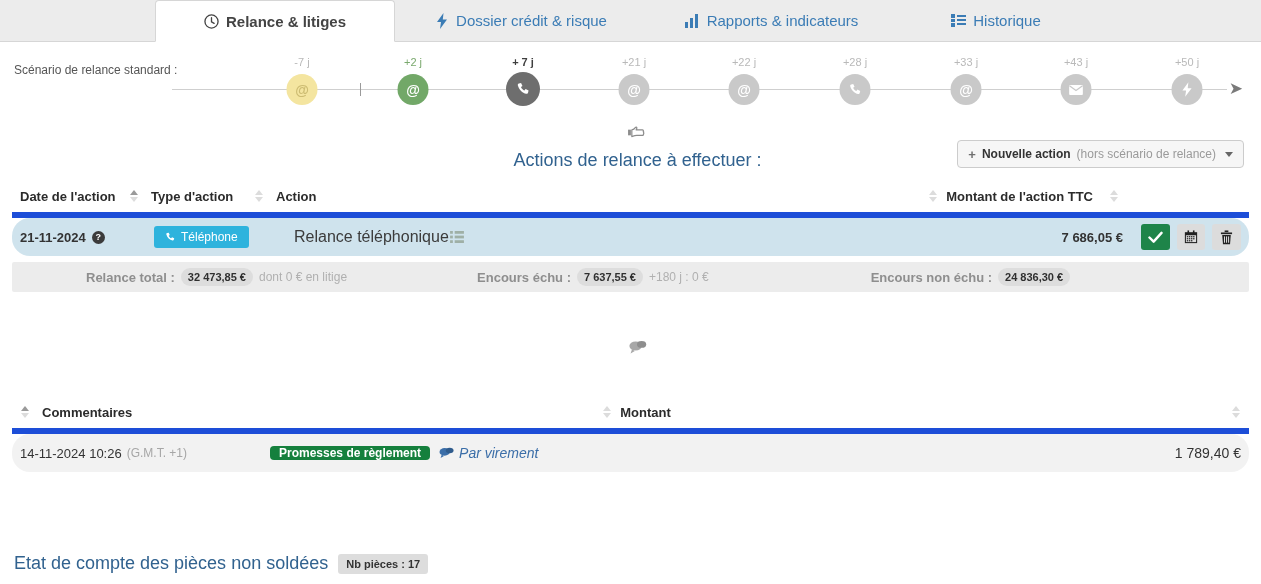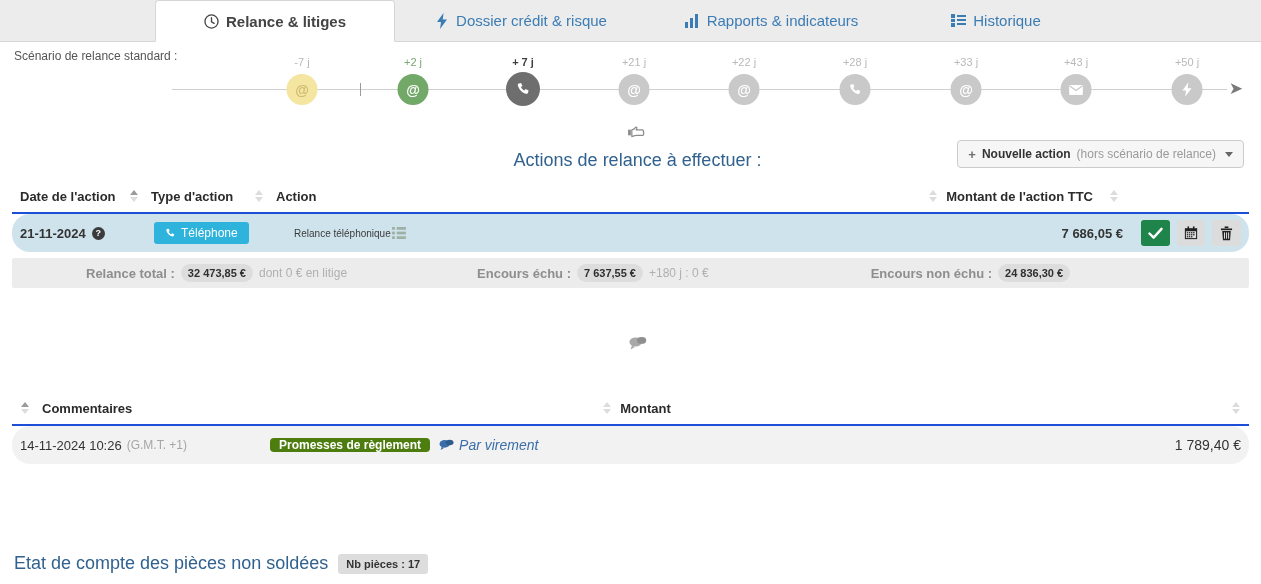--- a/index.html
+++ b/index.html
@@ -174,21 +174,21 @@
 
   
   .tbl { margin: 0 12px; }
   .thead {
     display: flex;
     align-items: center;
     height: 32px;
     font-size: 13px;
     font-weight: bold;
     color: #2b2b2b;
-    border-bottom: 2px solid #1d4ed8;
+    border-bottom: 6px solid #1d4ed8;
   }
   .trow {
     display: flex;
     align-items: center;
     height: 38px;
     font-size: 13px;
     border-radius: 18px;
   }
   .trow.sel { background: #cfe3ed; }
   .trow.alt { background: #f2f2f2; }
@@ -277,21 +277,21 @@
   .enc-g1 { margin-left: 74px; }
   .enc-g2 { margin-left: 130px; }
   .enc-g3 { margin-left: 162px; }
 
   
   .c2-date { width: 240px; }
   .c2-com  { flex: 1; }
   .c2-amt  { width: 208px; justify-content: flex-end; }
   .gmt { color: #a6a6a6; font-size: 12px; margin-left: 5px; }
   .badge-green {
-    background: #4d7c0f;
+    background: #15803d;
     color: #ffffff;
     border-radius: 4px;
     padding: 0 9px;
     font-size: 12px;
     font-weight: bold;
   }
   .com-link {
     color: #3b6ea8;
     font-style: italic;
     font-size: 14px;
@@ -362,21 +362,21 @@
           <rect x="6" y="1" width="9" height="2" fill="#3b7cb5"></rect>
           <rect x="6" y="5" width="9" height="2" fill="#3b7cb5"></rect>
           <rect x="6" y="9" width="9" height="2" fill="#3b7cb5"></rect>
         </svg>
     </span>
     <span>Historique</span>
   </div>
 </div>
 
 <div class="scenario">
-  <div class="scenario-label" style="top:7px;">Scénario de relance standard :</div>
+  <div class="scenario-label" style="top:21px;">Scénario de relance standard :</div>
   <div class="timeline">
     <div class="tl-axis"></div>
     <div class="tl-arrow">➤</div>
     <div class="tl-sep" style="left:188px;"></div>
 
     <div class="node-lab" style="left:130px;">-7 j</div>
     <div class="node" style="left:130px; background:#f4e5a0;">
       <span style="color:#cdbc72;font-weight:bold;">@</span>
     </div>
 
@@ -497,21 +497,21 @@
     <div class="cell" style="width:140px;padding-left:18px;">
       <span class="badge-tel">
         <span>
           <svg width="11" height="11" viewBox="0 0 16 16">
               <path d="M3 1.6 5.4 1l1.5 3.2-1.6 1.2c.6 1.7 2 3.1 3.7 3.7l1.2-1.6L13.4 9l-.6 2.4c-.2.8-1 1.3-1.8 1.1C6.7 11.6 3.3 8.2 2 3.6c-.3-.9.2-1.8 1-2z" fill="#fff"></path>
             </svg>
         </span>
         <span>Téléphone</span>
       </span>
     </div>
-    <div class="cell c-act" style="padding-left:18px; gap:1px; color:#3b3b3b; font-size:10px;text-align:center;">
+    <div class="cell c-act" style="padding-left:18px; gap:1px; color:#3b3b3b; font-size:16px;text-align:center;">
       <span>Relance téléphonique</span>
       <span>
         <svg width="14" height="12" viewBox="0 0 15 13">
             <rect x="0" y="0" width="3" height="3" fill="#9fb0a6"></rect>
             <rect x="0" y="5" width="3" height="3" fill="#9fb0a6"></rect>
             <rect x="0" y="10" width="3" height="3" fill="#9fb0a6"></rect>
             <rect x="5" y="0" width="10" height="3" fill="#9fb0a6"></rect>
             <rect x="5" y="5" width="10" height="3" fill="#9fb0a6"></rect>
             <rect x="5" y="10" width="10" height="3" fill="#9fb0a6"></rect>
           </svg>

